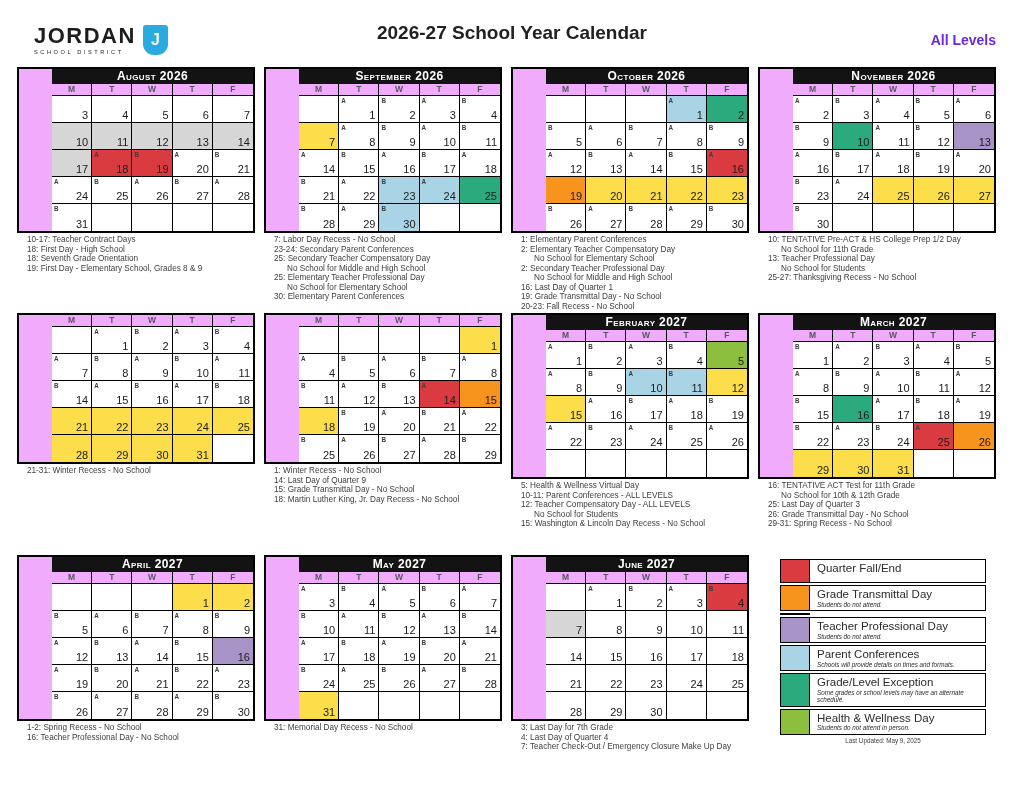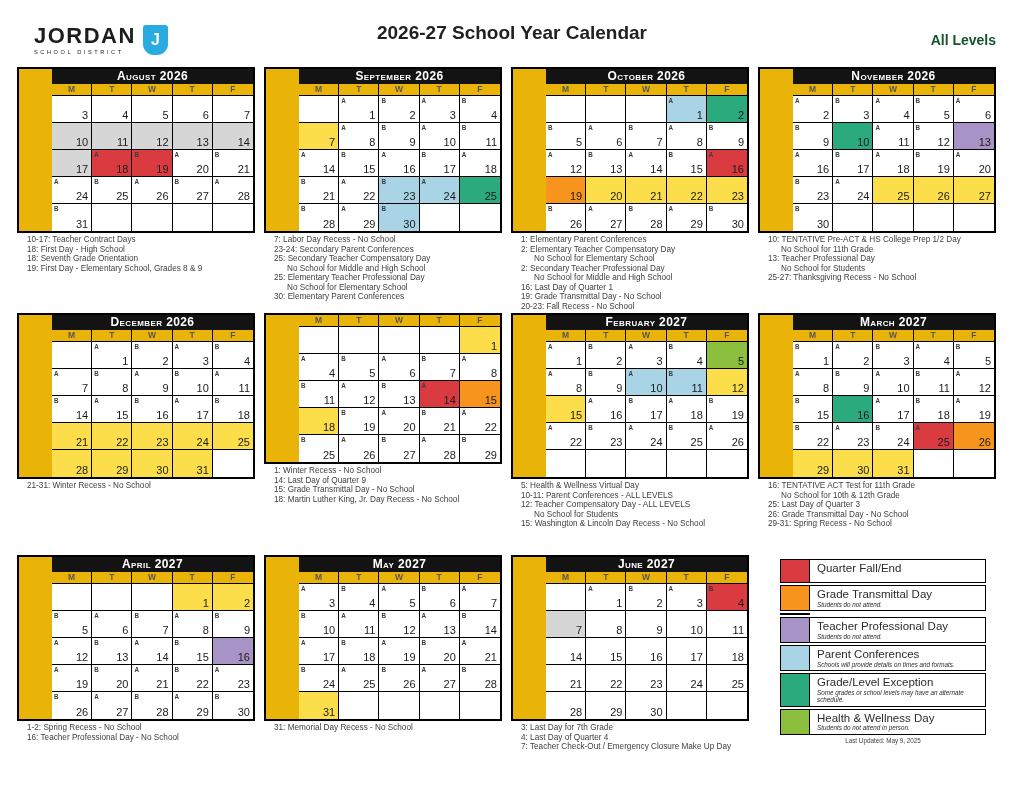--- a/index.html
+++ b/index.html
@@ -10,27 +10,27 @@
   .hdr { position:relative; height:65px; padding:14px 28px 0 34px;
          display:flex; align-items:center; }
   .logo { display:flex; align-items:center; gap:7px; }
   .logo-name { font-size:22px; font-weight:bold; letter-spacing:1.5px; color:#1c1c1e; line-height:22px; }
   .logo-sub  { font-size:5.6px; letter-spacing:2.6px; color:#1c1c1e; margin-top:2px; }
   .shield { width:25px; height:30px; background:#29ABE2; color:#fff;
             border-radius:3px 3px 11px 11px; display:flex; align-items:center;
             justify-content:center; font-size:16px; font-weight:bold; }
   .page-title { position:absolute; left:50%; top:22px; transform:translateX(-50%);
                 font-size:19px; font-weight:bold; color:#242021; white-space:nowrap; }
-  .levels { margin-left:auto; font-size:14px; font-weight:bold; color:#14532d; }
+  .levels { margin-left:auto; font-size:14px; font-weight:bold; color:#6d28d9; }
 
   
   #months-grid { display:grid; grid-template-columns:repeat(4,238px);
                  grid-template-rows:246px 242px auto; column-gap:9px; padding:2px 16px 0 17px; }
 
-  .cal { border:2.5px solid #000; background:#eab308;padding-left:33px; }
+  .cal { border:2.5px solid #000; background:#f0abfc;padding-left:33px; }
   .cal-title { background:#131313; color:#fff; text-align:center; font-weight:bold;
                font-variant:small-caps; letter-spacing:.4px; font-size:12px;
                height:15px; line-height:15px; }
   .cal-days, .cal-body { display:grid; grid-template-columns:repeat(5,1fr); }
   .dayhead { height:12px; line-height:11px; text-align:center; font-size:8.5px;
              font-weight:bold; color:#55565A;
              border-right:1.5px solid #000; border-bottom:1.5px solid #000; }
   .dayhead:nth-child(5n) { border-right:none; }
   .cal-body { grid-auto-rows:27px; }
   .cell { position:relative; background:#fff;
@@ -486,21 +486,20 @@
       <div class="notes">
         <div class="note-line">10: TENTATIVE Pre-ACT &amp; HS College Prep 1/2 Day</div>
         <div class="note-line note-indent">No School for 11th Grade</div>
         <div class="note-line">13: Teacher Professional Day</div>
         <div class="note-line note-indent">No School for Students</div>
         <div class="note-line">25-27: Thanksgiving Recess - No School</div>
       </div>
     </div>
     <div class="month-block">
       <div class="cal">
-        <div class="cal-title">December 2026</div>
         <div class="cal-days">
           <div class="dayhead">M</div>
           <div class="dayhead">T</div>
           <div class="dayhead">W</div>
           <div class="dayhead">T</div>
           <div class="dayhead">F</div>
         </div>
         <div class="cal-body">
           <div class="cell"></div>
           <div class="cell">

